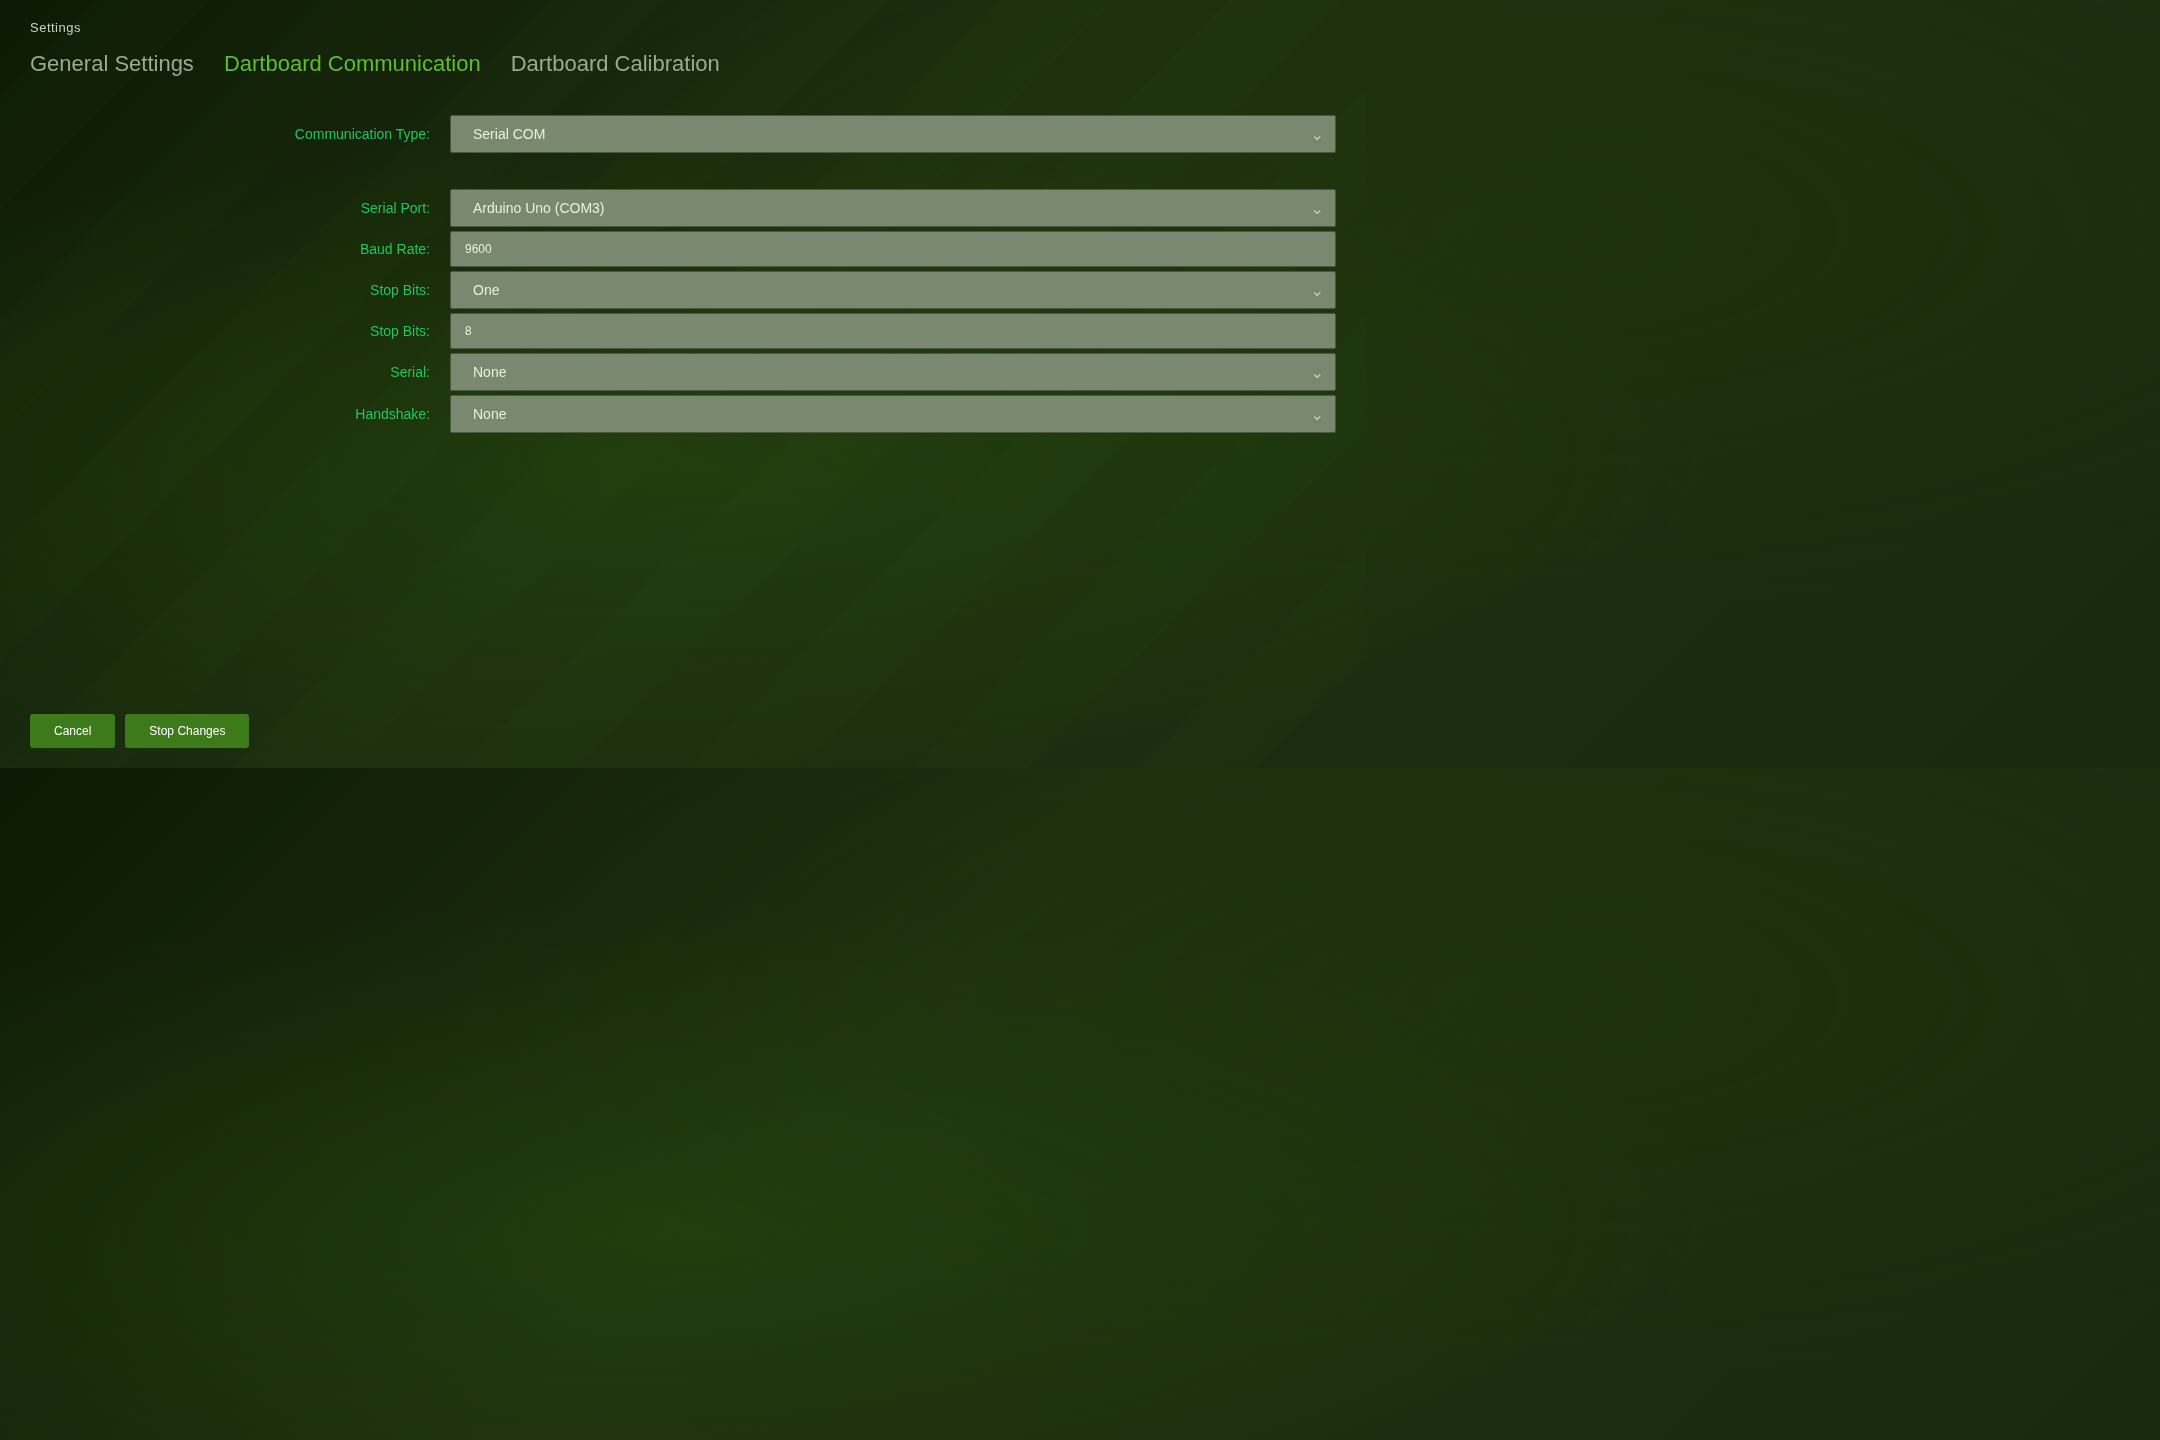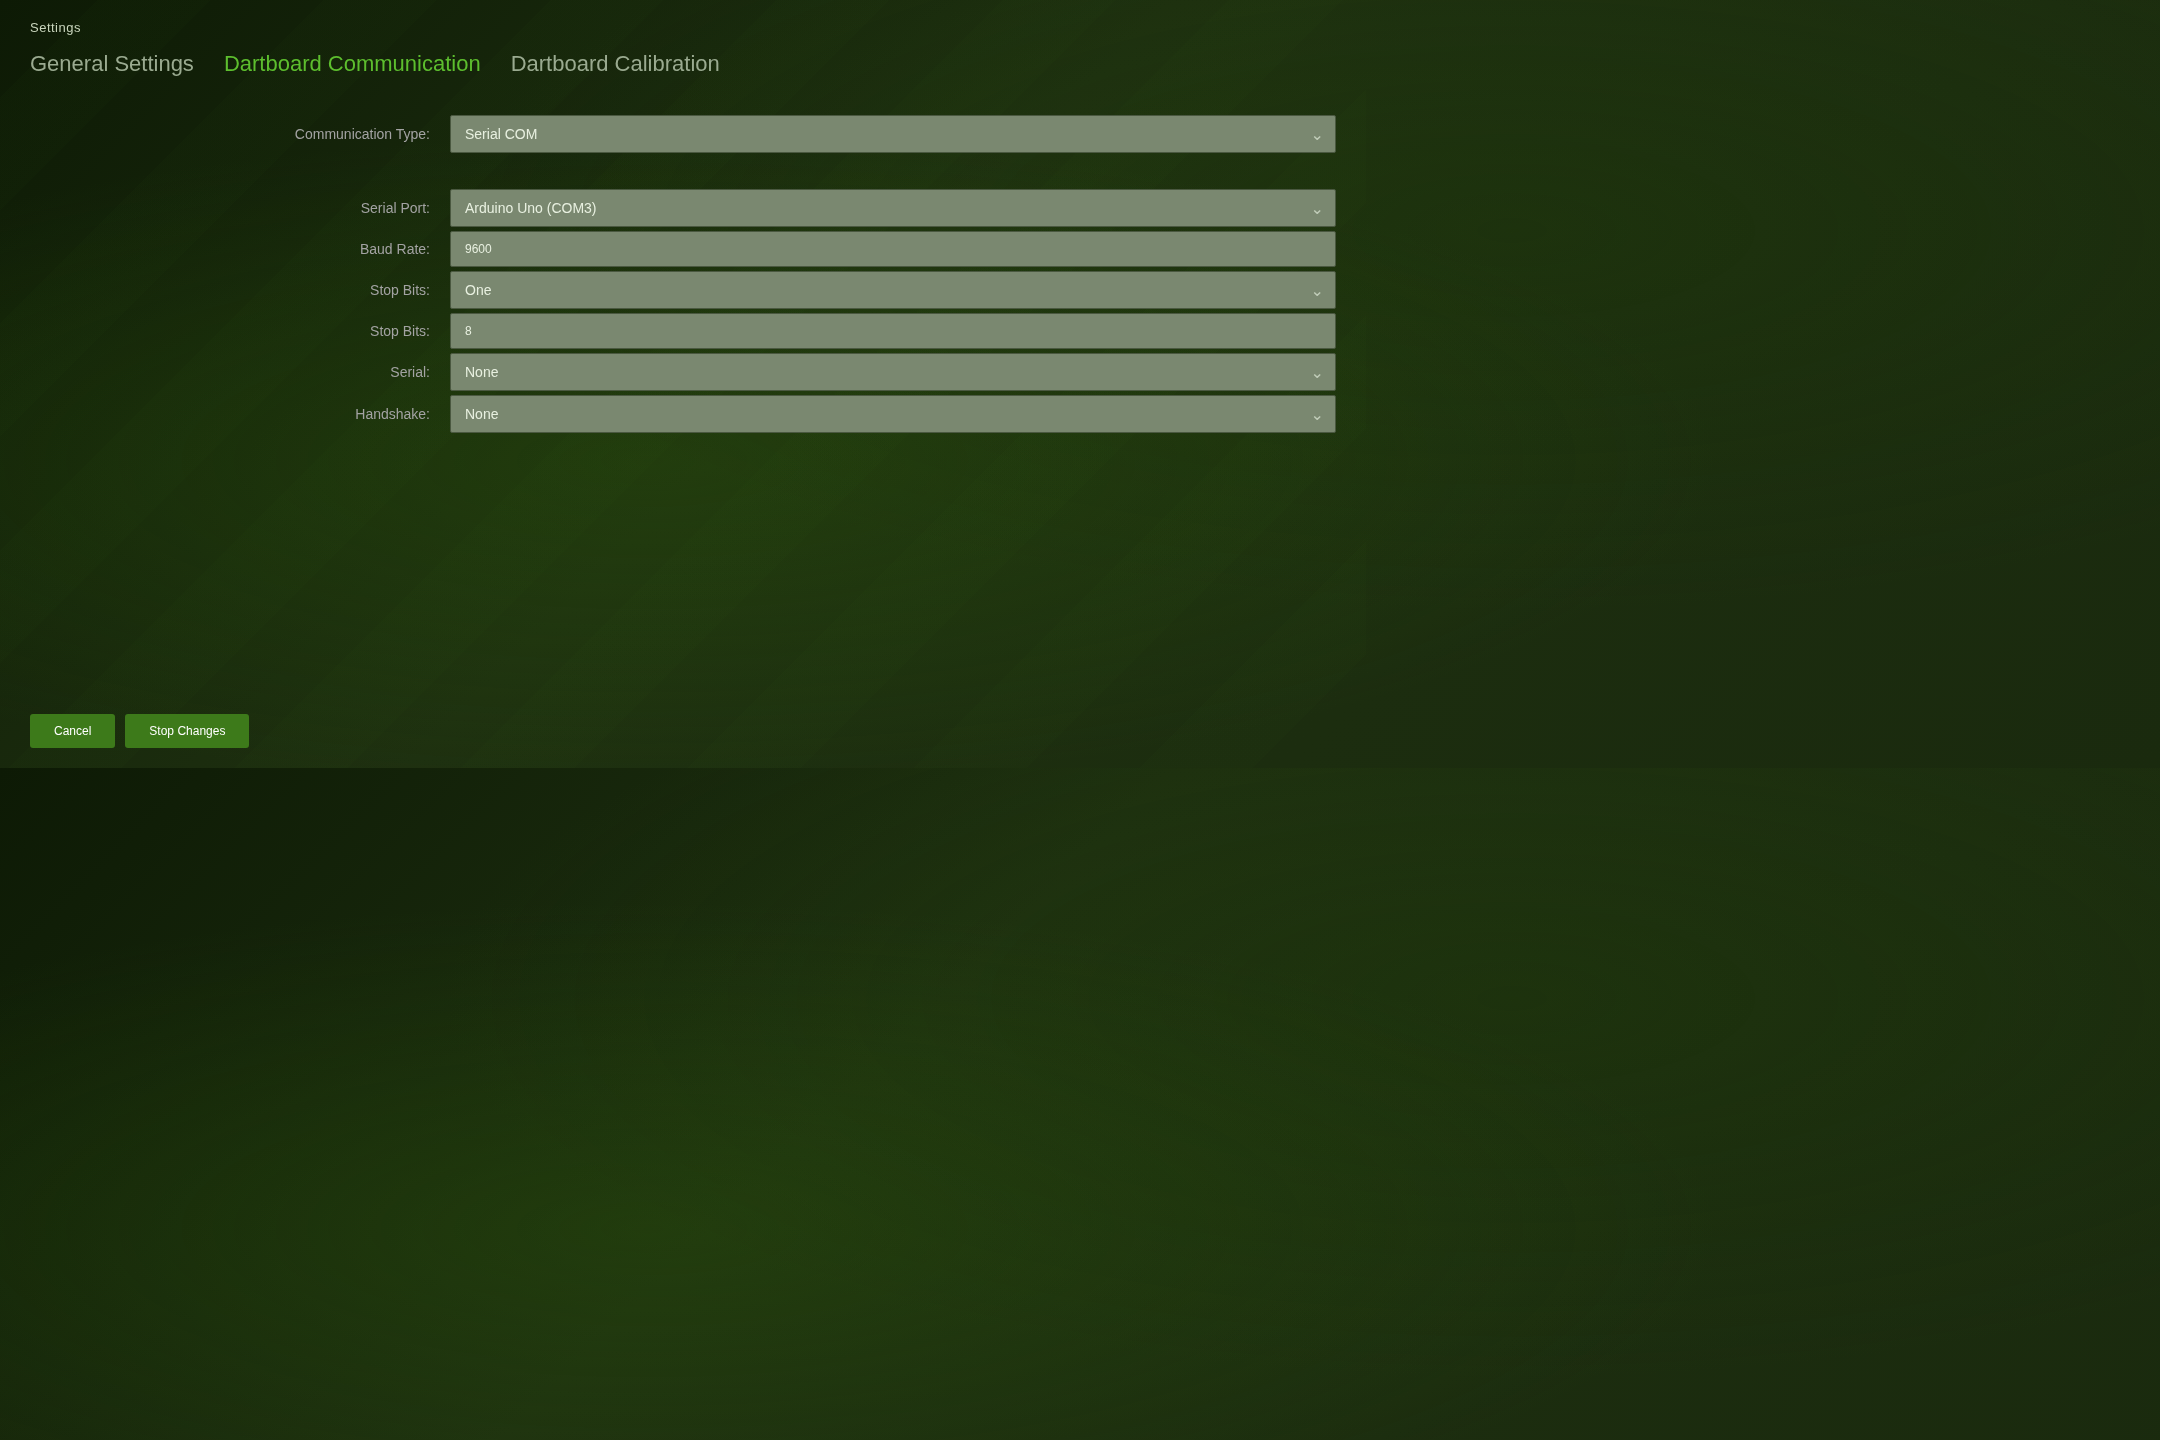--- a/index.html
+++ b/index.html
@@ -86,38 +86,38 @@
       display: flex;
       align-items: center;
       margin-bottom: 4px;
     }
 
     .form-label {
       width: 420px;
       text-align: right;
       padding-right: 20px;
       font-size: 14px;
-      color: #a3a3a3;
+      color: #22c55e;
     }
 
     .form-control-wrapper {
       flex: 1;
     }
 
     .dropdown-container {
       position: relative;
       width: 100%;
     }
 
     .dropdown-container select {
       width: 100%;
       background-color: #7a8870;
       border: 1px solid #4a5840;
       border-radius: 2px;
-      padding: 10px 14px;
+      padding: 10px 22px;
       font-size: 14px;
       color: #e8f0e0;
       appearance: none;
       cursor: pointer;
       outline: none;
     }
 
     .dropdown-container select option {
       background-color: #4a5840;
       color: #e8f0e0;

